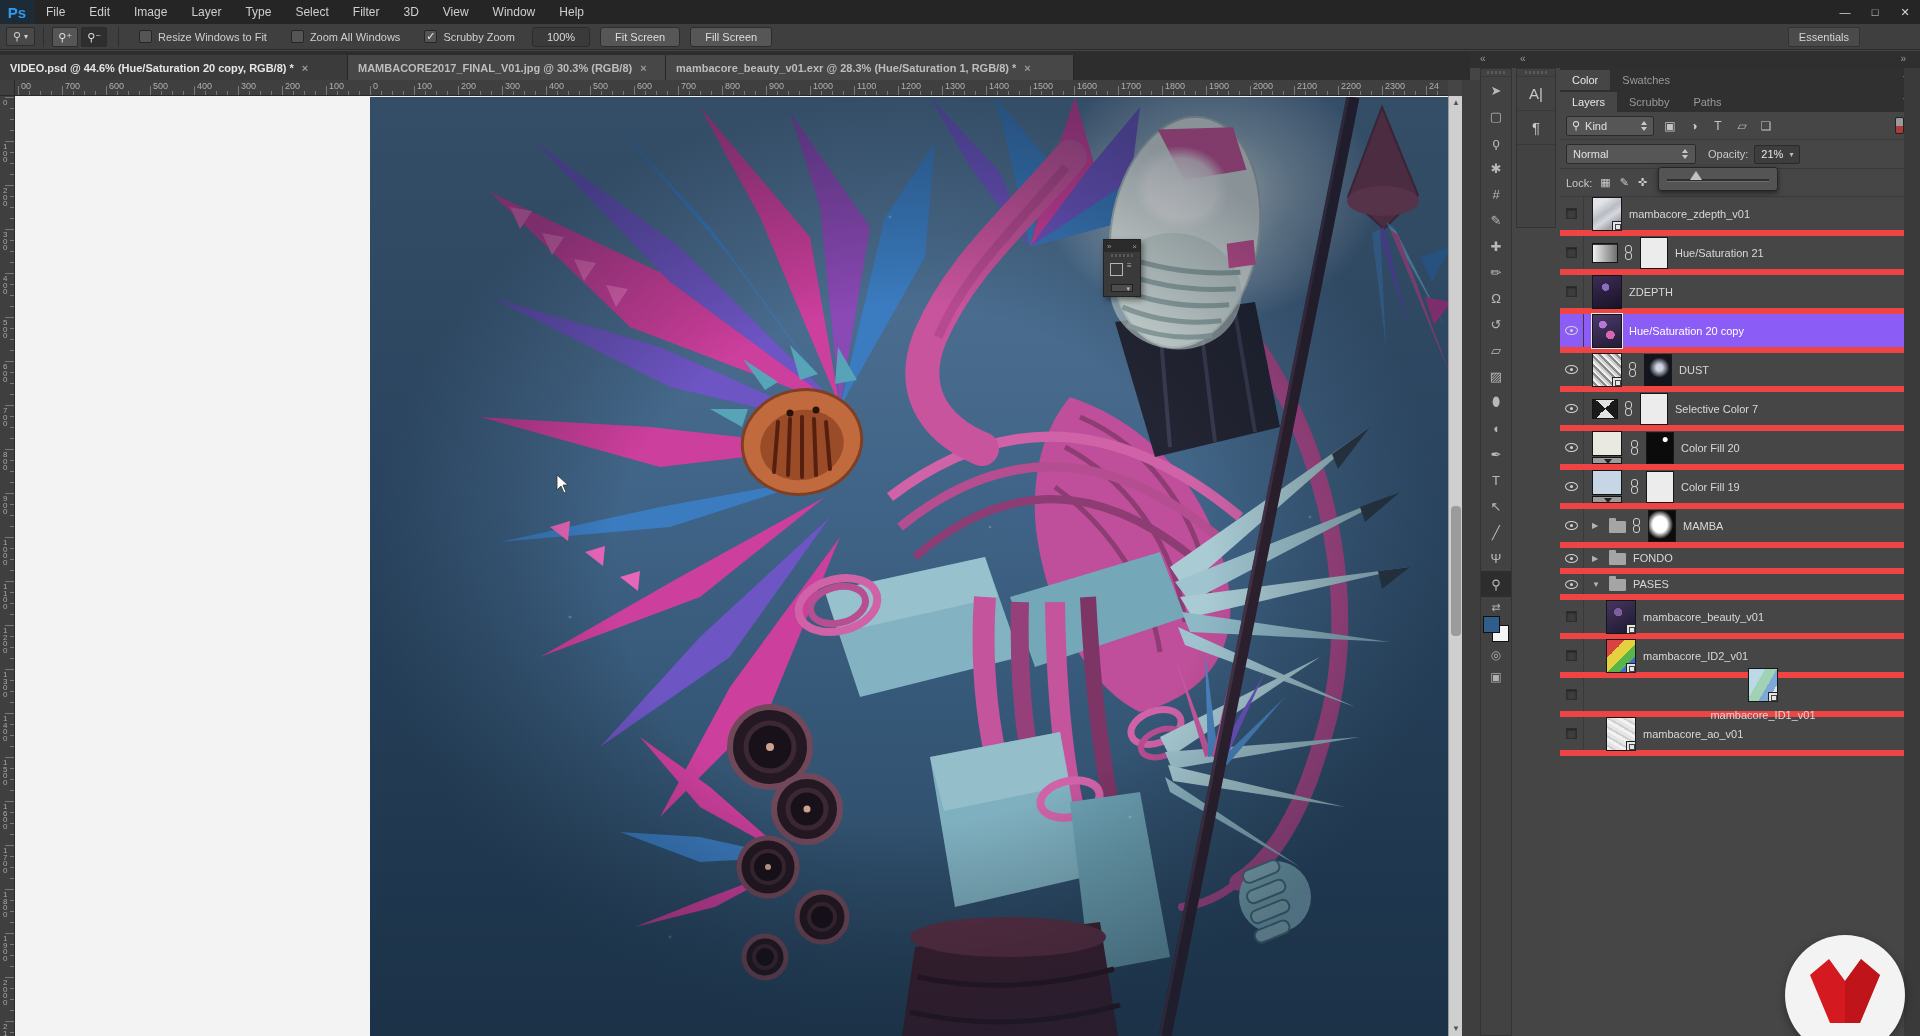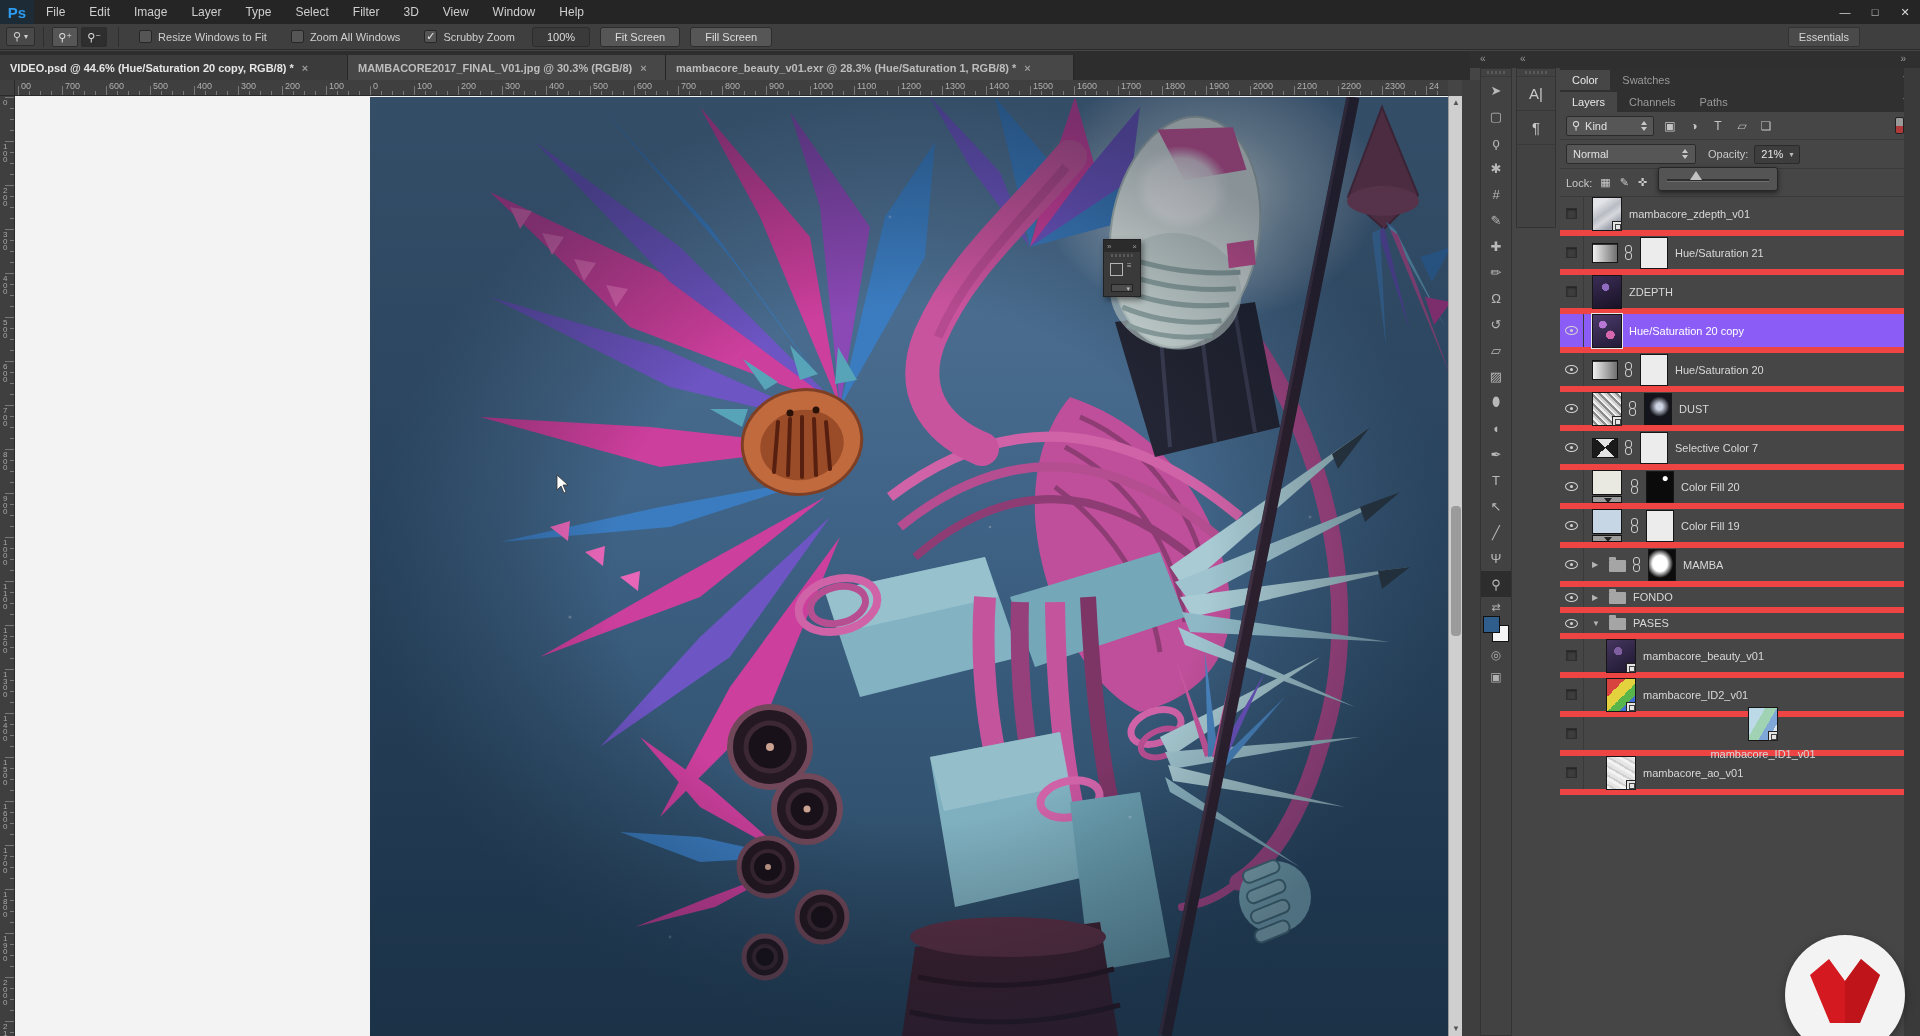--- a/index.html
+++ b/index.html
@@ -744,21 +744,21 @@
 </div>
 
 <div id="dock">
   <div class="panel-tabs" id="color-tabs">
     <span class="panel-tab active">Color</span>
       <span class="panel-tab">Swatches</span>
       <span class="panel-menu-icon">▾≡</span>
   </div>
   <div class="panel-tabs" id="layers-tabs">
     <span class="panel-tab active">Layers</span>
-      <span class="panel-tab">Channels</span>
+      <span class="panel-tab">Scrubby</span>
       <span class="panel-tab">Paths</span>
       <span class="panel-menu-icon">▾≡</span>
   </div>
 
   <div id="kind-row">
     <div id="kind-dd">
       <span>⚲</span>
       <span>Kind</span>
       <span class="updown" style="margin-left:auto"></span>
     </div>
@@ -839,34 +839,20 @@
         <div class="row-content">
           <div class="thumb thumb-purple sel-thumb"></div>
           <span class="layer-name">Hue/Saturation 20 copy</span>
         </div>
       </div>
       <div class="layer-row">
         <div class="vis-cell">
           <div class="eye"></div>
         </div>
         <div class="row-content">
-          <div class="adj-icon adj-hs"></div>
-          <span class="chain">
-            <i></i>
-            <i></i>
-          </span>
-          <div class="mask mask-white"></div>
-          <span class="layer-name">Hue/Saturation 20</span>
-        </div>
-      </div>
-      <div class="layer-row">
-        <div class="vis-cell">
-          <div class="eye"></div>
-        </div>
-        <div class="row-content">
           <div class="thumb thumb-noise">
             <span class="so-badge"></span>
           </div>
           <span class="chain">
             <i></i>
             <i></i>
           </span>
           <div class="mask mask-dark-blob"></div>
           <span class="layer-name">DUST</span>
         </div>

